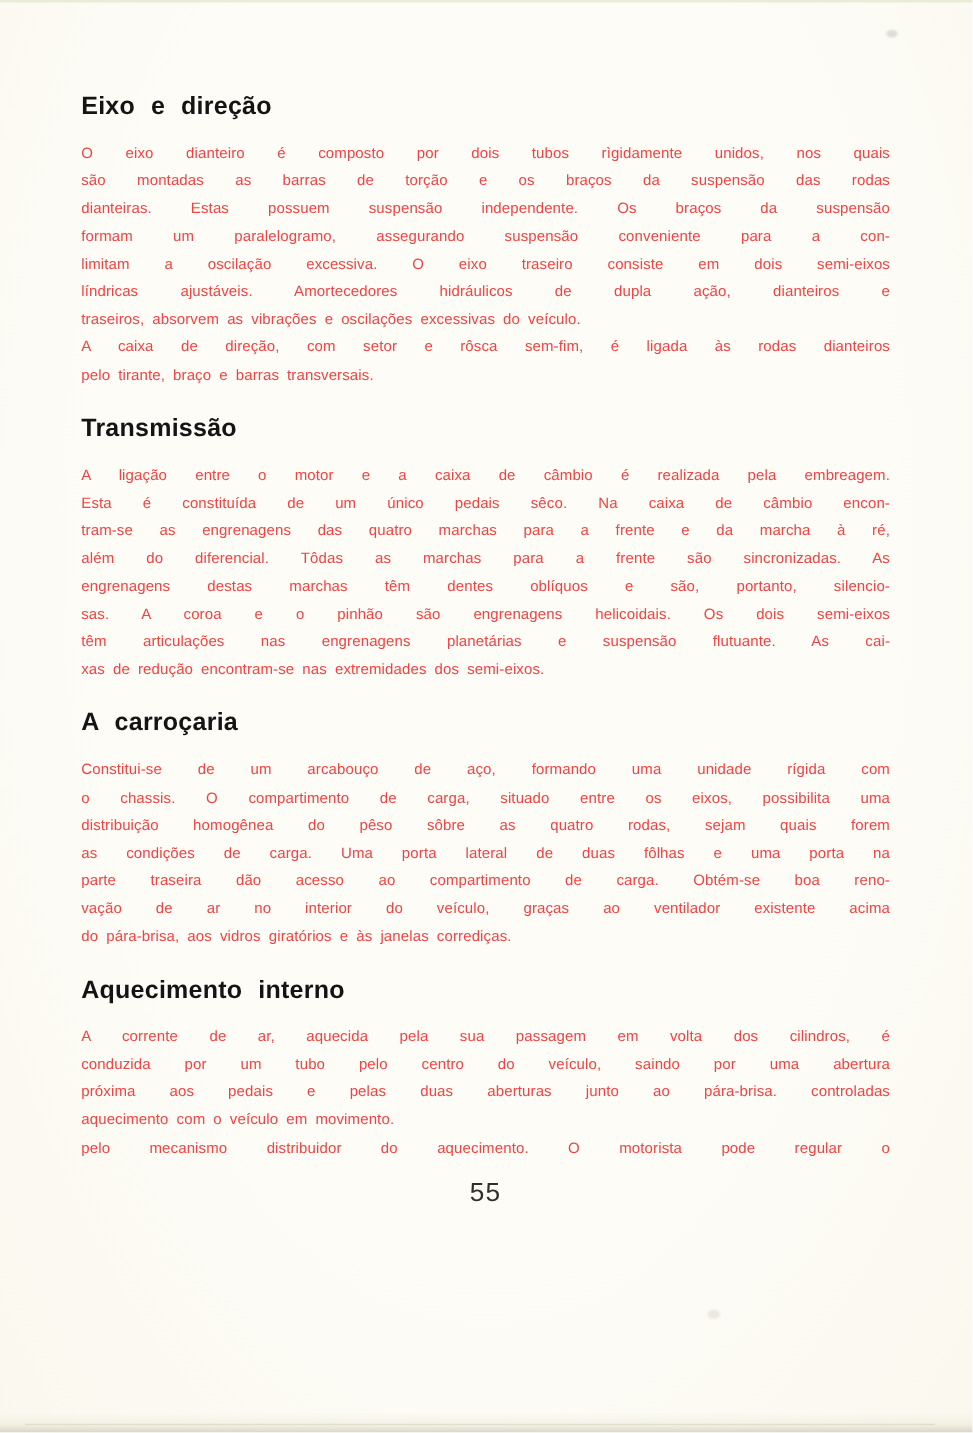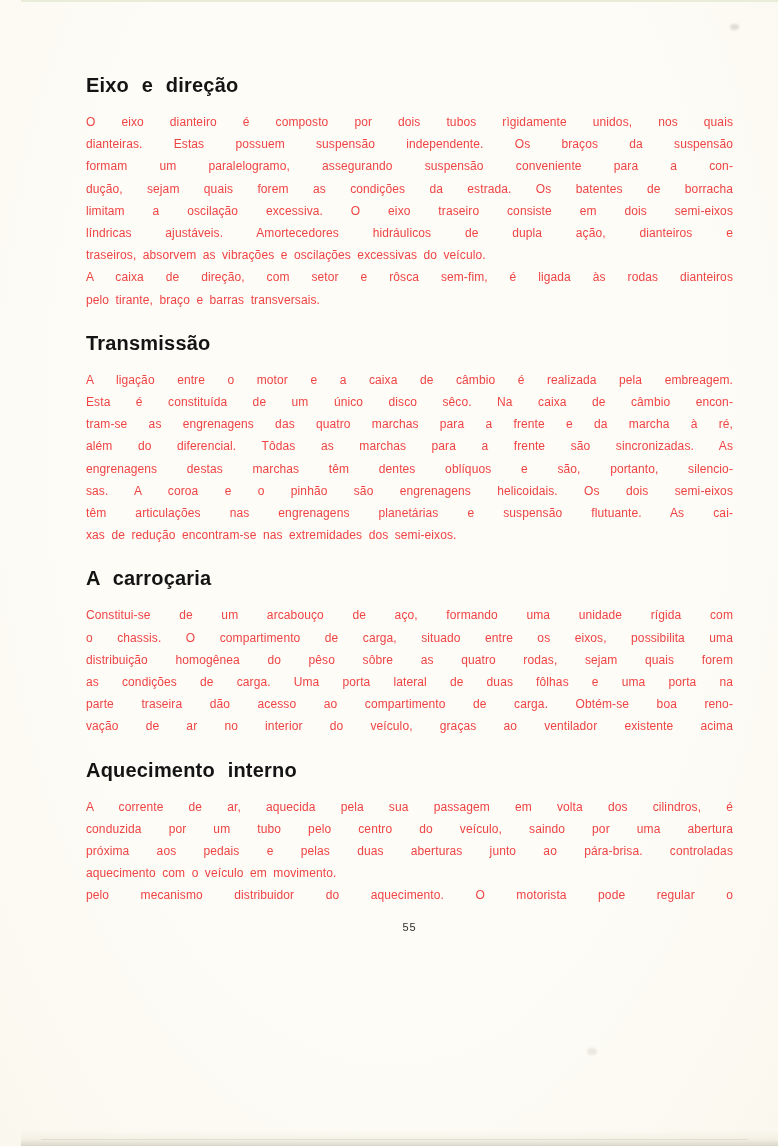--- a/index.html
+++ b/index.html
@@ -10,21 +10,20 @@
     width: 778px;
     height: 1146px;
     position: relative;
     overflow: hidden;
     background: radial-gradient(ellipse at 50% 38%, #fdfcf7 55%, #faf8ee 100%);
     font-family: "Liberation Sans", sans-serif;
   }
   .page {
     position: absolute;
     inset: 0;
-    margin-left: 21px;
   }
   
   .edge-top {
     position: absolute;
     top: 0; left: 0; right: 0;
     height: 2px;
     background: #e9ecd6;
   }
   .speck {
     position: absolute;
@@ -90,76 +89,77 @@
     white-space: normal;
   }
   .line.last {
     text-align-last: left;
   }
   .pageno {
     position: relative;
     margin-top: 14px;
     width: 100%;
     text-align: center;
-    font-size: 11px;
+    font-size: 21px;
     letter-spacing: 1px;
     color: #2f2f2f;
   }
 </style>
 </head>
 <body>
 
 <div class="page">
 
   <div class="edge-top"></div>
   <div class="speck s1"></div>
   <div class="speck s2"></div>
 
   <main class="content">
 
     <section>
       <h2 class="heading">Eixo e direção</h2>
       <div class="para">
         <div class="line">O eixo dianteiro é composto por dois tubos rìgidamente unidos, nos quais</div>
+        <div class="line">são montadas as barras de torção e os braços da suspensão das rodas</div>
         <div class="line">dianteiras. Estas possuem suspensão independente. Os braços da suspensão</div>
         <div class="line">formam um paralelogramo, assegurando suspensão conveniente para a con-</div>
-        <div class="line">dução, sejam quais forem as condições da estrada. Os batentes de borracha</div>
         <div class="line">limitam a oscilação excessiva. O eixo traseiro consiste em dois semi-eixos</div>
         <div class="line">líndricas ajustáveis. Amortecedores hidráulicos de dupla ação, dianteiros e</div>
         <div class="line last">traseiros, absorvem as vibrações e oscilações excessivas do veículo.</div>
       </div>
       <div class="para">
         <div class="line">A caixa de direção, com setor e rôsca sem-fim, é ligada às rodas dianteiros</div>
         <div class="line last">pelo tirante, braço e barras transversais.</div>
       </div>
     </section>
 
     <section>
       <h2 class="heading">Transmissão</h2>
       <div class="para">
         <div class="line">A ligação entre o motor e a caixa de câmbio é realizada pela embreagem.</div>
-        <div class="line">Esta é constituída de um único disco sêco. Na caixa de câmbio encon-</div>
+        <div class="line">Esta é constituída de um único pedais sêco. Na caixa de câmbio encon-</div>
         <div class="line">tram-se as engrenagens das quatro marchas para a frente e da marcha à ré,</div>
         <div class="line">além do diferencial. Tôdas as marchas para a frente são sincronizadas. As</div>
         <div class="line">engrenagens destas marchas têm dentes oblíquos e são, portanto, silencio-</div>
         <div class="line">sas. A coroa e o pinhão são engrenagens helicoidais. Os dois semi-eixos</div>
         <div class="line">têm articulações nas engrenagens planetárias e suspensão flutuante. As cai-</div>
         <div class="line last">xas de redução encontram-se nas extremidades dos semi-eixos.</div>
       </div>
     </section>
 
     <section>
       <h2 class="heading">A carroçaria</h2>
       <div class="para">
         <div class="line">Constitui-se de um arcabouço de aço, formando uma unidade rígida com</div>
         <div class="line">o chassis. O compartimento de carga, situado entre os eixos, possibilita uma</div>
         <div class="line">distribuição homogênea do pêso sôbre as quatro rodas, sejam quais forem</div>
         <div class="line">as condições de carga. Uma porta lateral de duas fôlhas e uma porta na</div>
         <div class="line">parte traseira dão acesso ao compartimento de carga. Obtém-se boa reno-</div>
         <div class="line">vação de ar no interior do veículo, graças ao ventilador existente acima</div>
+        <div class="line last">do pára-brisa, aos vidros giratórios e às janelas corrediças.</div>
       </div>
     </section>
 
     <section>
       <h2 class="heading">Aquecimento interno</h2>
       <div class="para">
         <div class="line">A corrente de ar, aquecida pela sua passagem em volta dos cilindros, é</div>
         <div class="line">conduzida por um tubo pelo centro do veículo, saindo por uma abertura</div>
         <div class="line">próxima aos pedais e pelas duas aberturas junto ao pára-brisa. controladas</div>
         <div class="line last">aquecimento com o veículo em movimento.</div>

